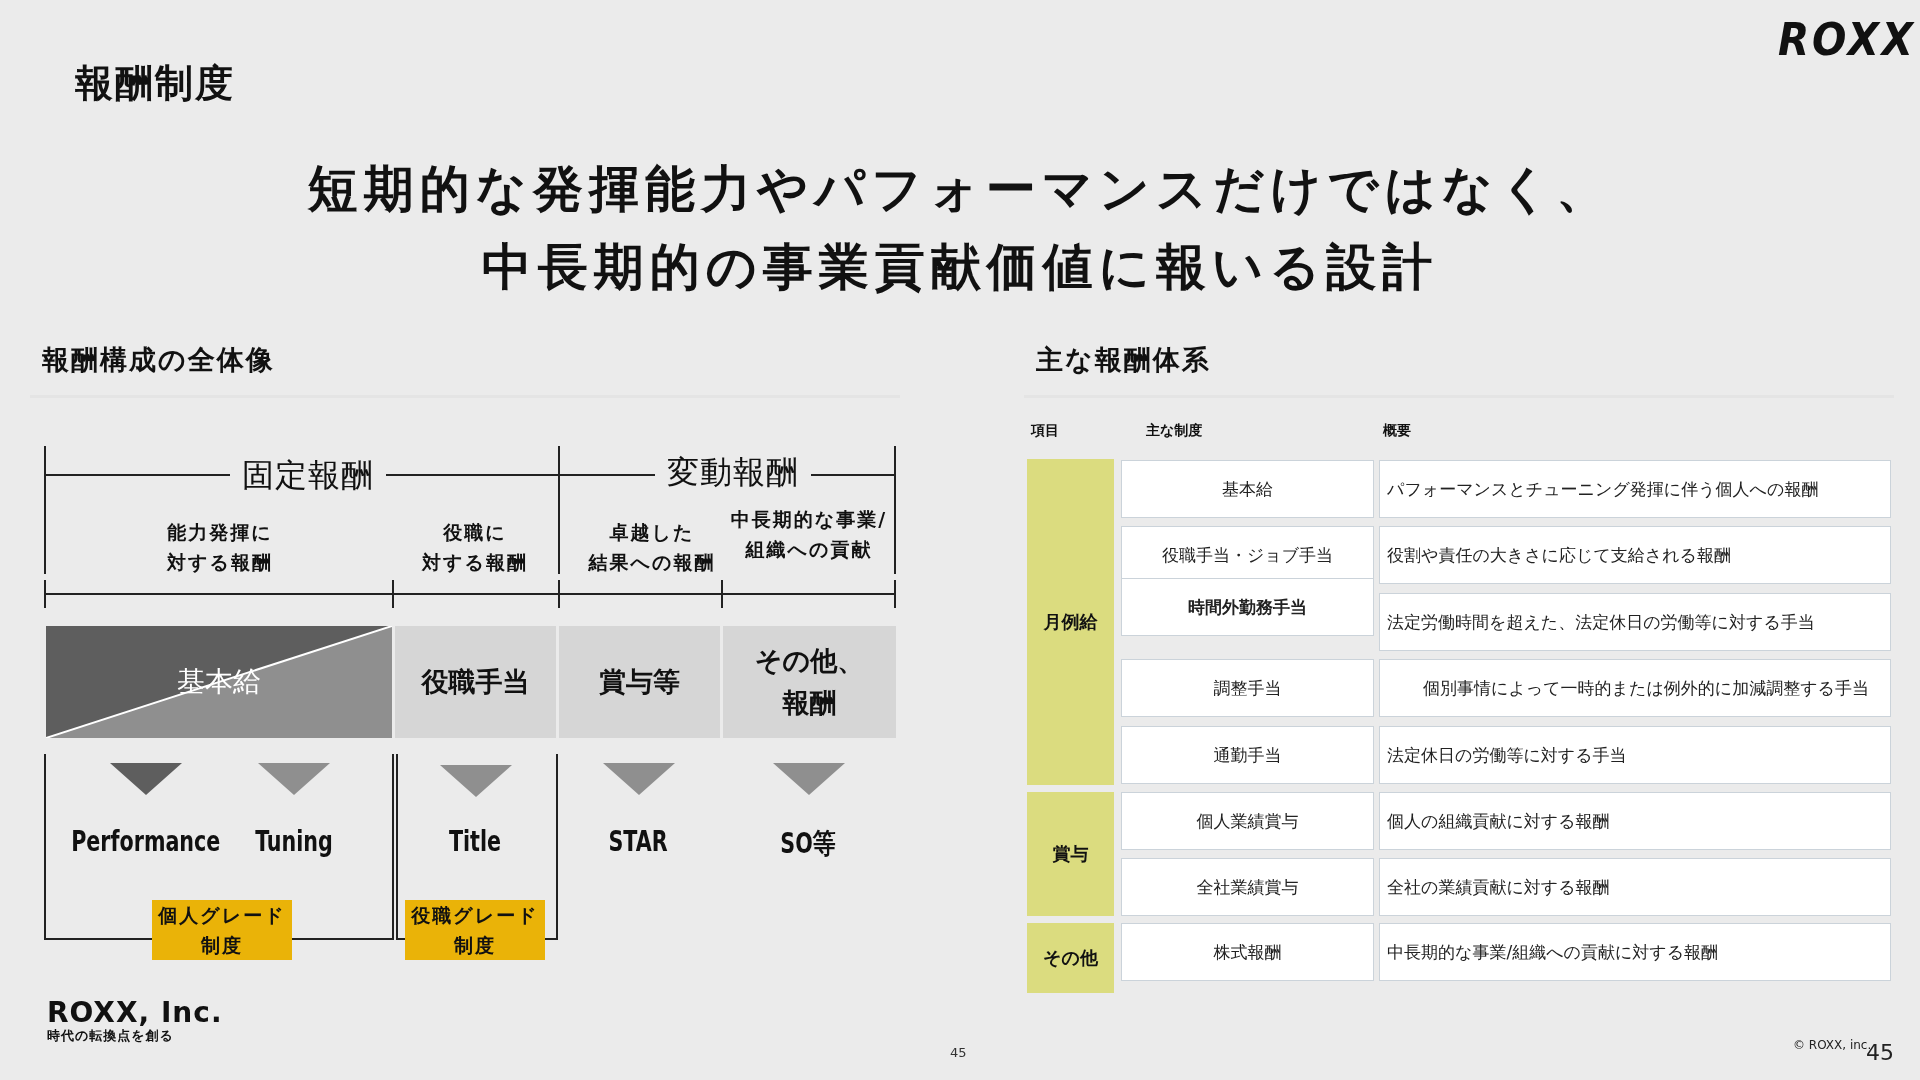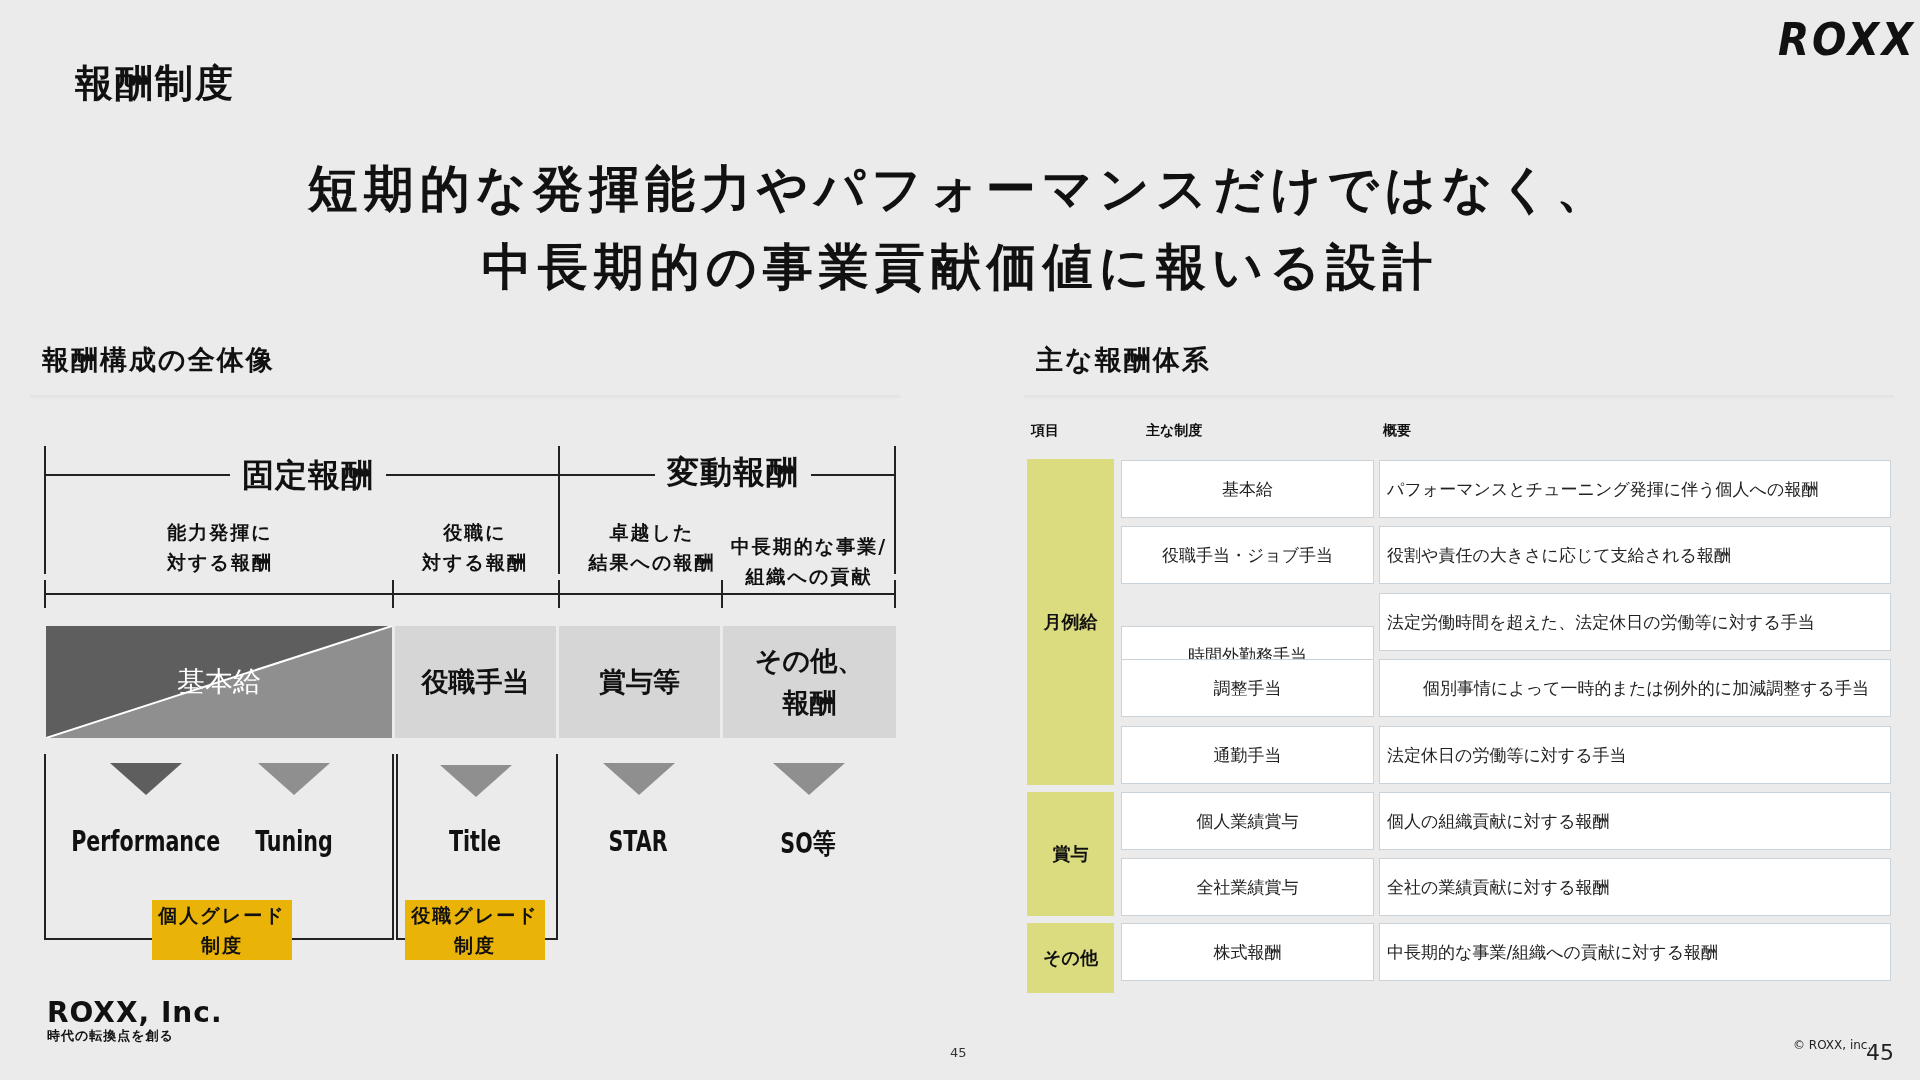--- a/index.html
+++ b/index.html
@@ -13,21 +13,21 @@
   .page-title { left: 47px; top: 58px; font-size: 38px; font-weight: bold; letter-spacing: 2px; margin-left: 28px; }
   .logo { left: 1778px; top: 14px; font-size: 44px; font-weight: bold; font-style: italic; letter-spacing: 3px; transform: scaleX(0.92); transform-origin: left; }
   .headline { left: 0; width: 1920px; text-align: center; font-size: 50px; font-weight: bold; letter-spacing: 6px; line-height: 78px; top: 150px; }
   .headline div { white-space: nowrap; }
   .section-title { font-size: 27px; font-weight: bold; letter-spacing: 2px; }
   .section-rule { height: 3px; background: #e4e4e4; }
 
   
   .vline { position: absolute; width: 2px; background: #222; }
   .hline { position: absolute; height: 2px; background: #222; }
-  .cat-label { position: absolute; font-size: 32px; font-weight: bold; background: #ebebeb; padding: 0 12px; letter-spacing: 1px; }
+  .cat-label { position: absolute; font-size: 32px; font-weight: normal; background: #ebebeb; padding: 0 12px; letter-spacing: 1px; }
   .sub-label { position: absolute; font-size: 19px; font-weight: bold; text-align: center; line-height: 30px; letter-spacing: 2px; }
   .block { position: absolute; top: 626px; height: 112px; background: #d6d6d6; display: flex; align-items: center; justify-content: center; text-align: center; font-size: 27px; font-weight: bold; line-height: 42px; }
   .tri { position: absolute; width: 0; height: 0; border-left: 36px solid transparent; border-right: 36px solid transparent; border-top: 32px solid #8f8f8f; }
   .en-label { position: absolute; font-size: 28px; font-weight: bold; font-family: "DejaVu Sans Condensed", "DejaVu Sans", sans-serif; transform: scaleX(0.82); transform-origin: center; text-align: center; }
   .grade-label { position: absolute; font-size: 19px; font-weight: bold; text-align: center; line-height: 30px; background: #eab308; letter-spacing: 2px; }
 
   
   .th { position: absolute; top: 422px; font-size: 14px; font-weight: bold; }
   .cat-cell { position: absolute; left: 1027px; width: 87px; background: #dbdc7f; display: flex; align-items: center; justify-content: center; font-size: 18px; font-weight: bold; }
   .cell { position: absolute; height: 58px; background: #fff; border: 1px solid #cbd3da; box-sizing: border-box; display: flex; align-items: center; font-size: 17px; color: #222; }
@@ -69,21 +69,21 @@
     <div>対する報酬</div>
   </div>
   <div class="sub-label" style="left:395px; top:517px; width:160px;">
     <div>役職に</div>
     <div>対する報酬</div>
   </div>
   <div class="sub-label" style="left:560px; top:517px; width:160px;padding-left:12px;">
     <div>卓越した</div>
     <div>結果への報酬</div>
   </div>
-  <div class="sub-label" style="left:720px; top:531px; width:178px;">
+  <div class="sub-label" style="left:720px; top:504px; width:178px;">
     <div>中長期的な事業/</div>
     <div>組織への貢献</div>
   </div>
 
   <div class="hline" style="left:44px; top:593px; width:851px;"></div>
   <div class="vline" style="left:44px; top:580px; height:28px;"></div>
   <div class="vline" style="left:392px; top:580px; height:28px;"></div>
   <div class="vline" style="left:558px; top:580px; height:28px;"></div>
   <div class="vline" style="left:721px; top:580px; height:28px;"></div>
   <div class="vline" style="left:894px; top:580px; height:28px;"></div>
@@ -148,21 +148,21 @@
   <div class="cat-cell" style="top:459px; height:326px;">月例給</div>
   <div class="cat-cell" style="top:792px; height:124px;">賞与</div>
   <div class="cat-cell" style="top:923px; height:70px;">その他</div>
 
   <div class="cell sys" style="top:460px;">基本給</div>
   <div class="cell desc" style="top:460px;">パフォーマンスとチューニング発揮に伴う個人への報酬</div>
 
   <div class="cell sys" style="top:526px;">役職手当・ジョブ手当</div>
   <div class="cell desc" style="top:526px;">役割や責任の大きさに応じて支給される報酬</div>
 
-  <div class="cell sys" style="top:626px;">時間外勤務手当</div>
+  <div class="cell sys" style="top:578px;font-weight:bold;">時間外勤務手当</div>
   <div class="cell desc" style="top:593px;">法定労働時間を超えた、法定休日の労働等に対する手当</div>
 
   <div class="cell sys" style="top:659px;">調整手当</div>
   <div class="cell desc" style="top:659px;padding-left:43px;">個別事情によって一時的または例外的に加減調整する手当</div>
 
   <div class="cell sys" style="top:726px;">通勤手当</div>
   <div class="cell desc" style="top:726px;">法定休日の労働等に対する手当</div>
 
   <div class="cell sys" style="top:792px;">個人業績賞与</div>
   <div class="cell desc" style="top:792px;">個人の組織貢献に対する報酬</div>

